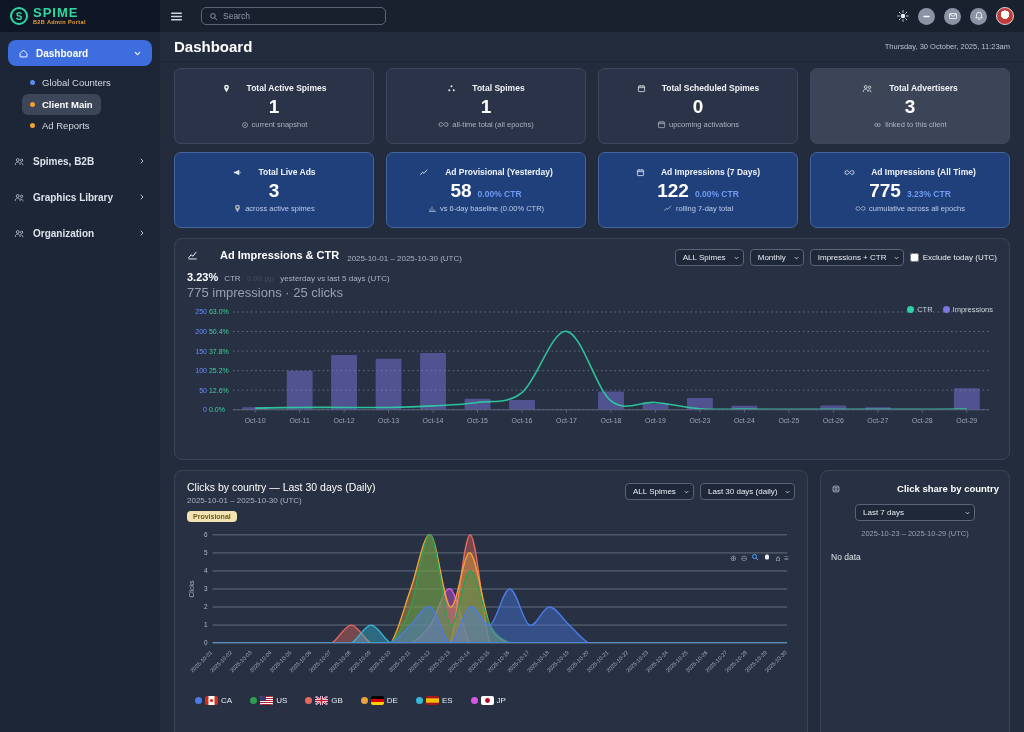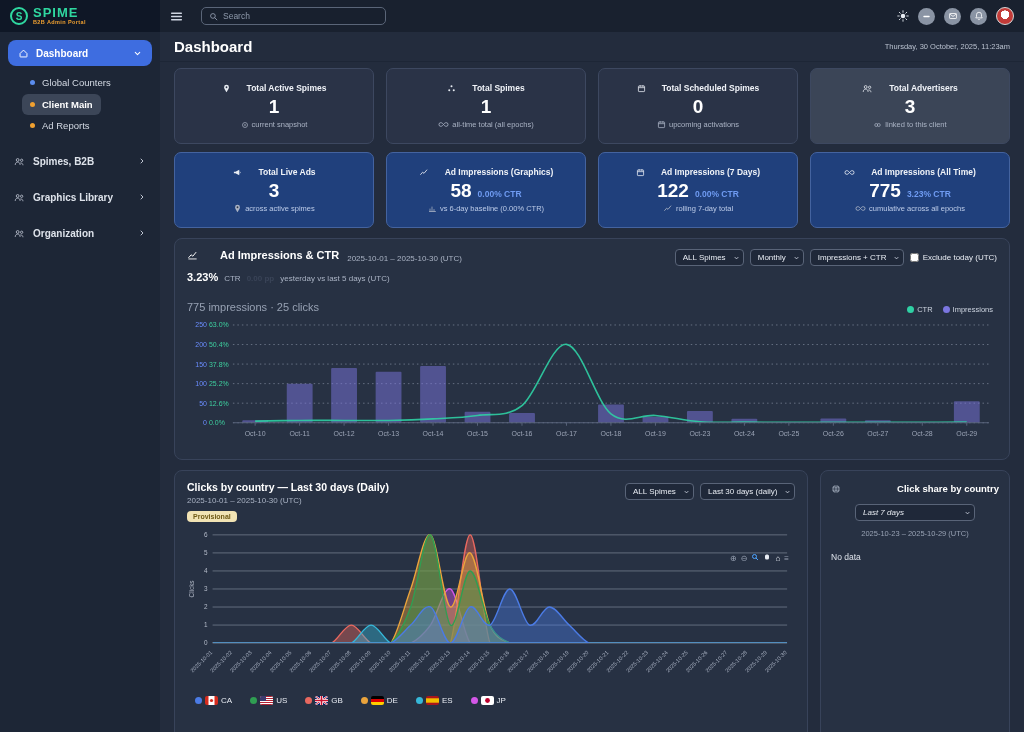--- a/index.html
+++ b/index.html
@@ -61,40 +61,40 @@
   .imp-range { font-size:8px; color:#aab3c4; }
   .imp-controls { position:absolute; right:12px; top:10px; display:flex; align-items:center; gap:6px; }
   .sel { position:relative; display:inline-flex; }
   .sel select { appearance:none; -webkit-appearance:none; background:#1f2839; color:#e8ecf3; border:1px solid #596478; border-radius:4px; font-size:8px; padding:3px 16px 3px 7px; font-family:"Liberation Sans",sans-serif; cursor:pointer; }
   .sel .sel-chev { position:absolute; right:4px; top:50%; transform:translateY(-50%); pointer-events:none; color:#cfd6e2; display:flex; }
   .chk { display:flex; align-items:center; gap:4px; font-size:8px; color:#e8ecf3; }
   .chk input { width:9px; height:9px; accent-color:#3e6de0; }
   .imp-sub1 { margin-top:8px; font-size:8px; color:#aab3c4; display:flex; align-items:baseline; gap:6px; }
   .imp-ctr { font-size:11px; font-weight:bold; color:#fff; }
   .imp-delta { color:#3a4458; font-weight:bold; }
-  .imp-sub2 { font-size:11px; color:#97a1b3; margin-top:18px; }
+  .imp-sub2 { font-size:13px; color:#97a1b3; margin-top:2px; }
   .imp-legend { position:absolute; right:16px; top:66px; display:flex; gap:10px; font-size:7.5px; color:#cdd4e0; }
   .leg-item { display:flex; align-items:center; gap:3px; }
   .leg-dot { width:7px; height:7px; border-radius:50%; }
 
   .bottom-row { margin-top:10px; display:grid; grid-template-columns:1fr 190px; gap:12px; }
   .clicks-panel { height:300px; padding:10px 12px; position:relative; }
-  .clicks-title { font-size:10.5px; font-weight:bold; color:#fff; }
+  .clicks-title { font-size:10.5px; font-weight:normal; color:#fff; }
   .clicks-range { font-size:8px; color:#aab3c4; margin-top:3px; }
   .badge-prov { display:inline-block; margin-top:5px; background:#f1e3b4; color:#6f5a16; font-size:7px; font-weight:bold; border-radius:4px; padding:2px 6px; }
   .clicks-controls { position:absolute; right:12px; top:12px; display:flex; gap:6px; }
   .plot-toolbar { position:absolute; right:18px; top:82px; display:flex; gap:4px; font-size:8px; color:#9aa4b5; align-items:center; }
   .plot-toolbar .active { color:#4da3ff; }
   .clicks-legend { display:flex; gap:18px; margin:2px 0 0 8px; font-size:8px; color:#e8ecf3; align-items:center; }
   .flag { display:inline-flex; border-radius:2px; overflow:hidden; }
 
   .share-panel { height:300px; padding:12px 10px; text-align:center; }
   .share-title { font-size:9.5px; font-weight:bold; color:#fff; display:flex; align-items:center; justify-content:space-between; gap:5px; }
   .share-sel { margin-top:10px; display:flex; justify-content:center; }
-  .share-sel select { width:120px;font-style:italic; }
+  .share-sel select { width:120px; }
   .share-range { margin-top:8px; font-size:7.5px; color:#97a1b3; }
   .share-empty { margin-top:14px; text-align:left; font-size:8.5px; color:#dde2ea; }
 
   svg text { font-family:"Liberation Sans",sans-serif; }
 </style>
 </head>
 <body>
 
 <div class="topbar">
   <div class="brand">
@@ -347,21 +347,21 @@
             <span>across active spimes</span>
           </div>
         </div>
         <div class="card blue">
           <div class="card-title">
             <span class="cicon">
               <svg width="10" height="9" viewBox="0 0 16 16">
                 <path d="M2 11.5l3.5-4 2.5 2 5-6" fill="none" stroke="currentColor" stroke-width="1.5" stroke-linecap="round"></path>
               </svg>
             </span>
-            <span>Ad Impressions (Graphics)</span>
+            <span>Ad Provisional (Yesterday)</span>
           </div>
           <div class="card-value-row">
             <span class="card-value">58</span>
             <span class="card-badge">0.00% CTR</span>
           </div>
           <div class="card-sub">
             <span class="cicon" style="color:#aab3c4">
               <svg width="9" height="8" viewBox="0 0 16 16">
                 <path d="M3 13V8M7 13V4M11 13V9M14 13H2" stroke="currentColor" stroke-width="1.5" stroke-linecap="round"></path>
               </svg>

